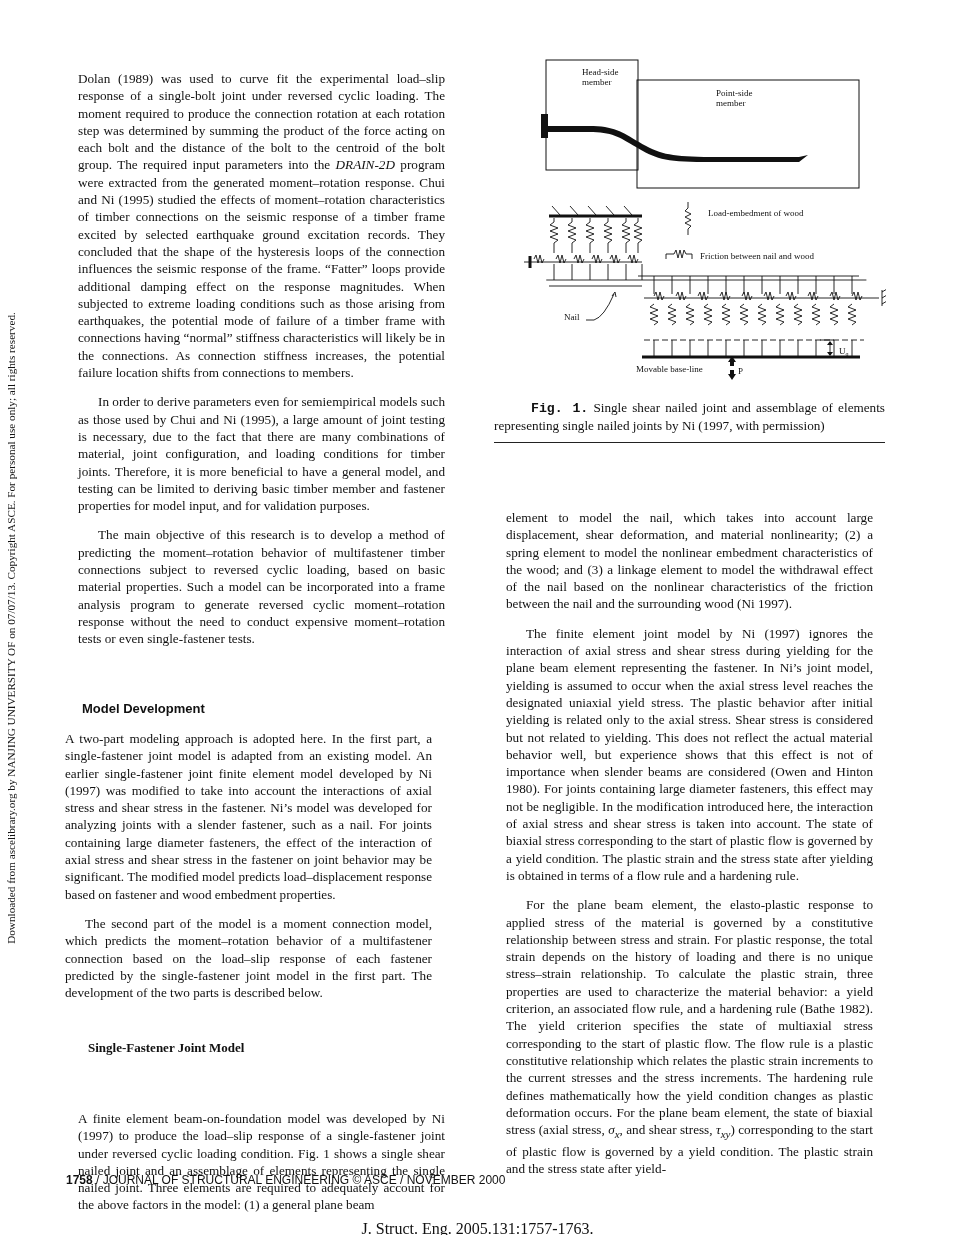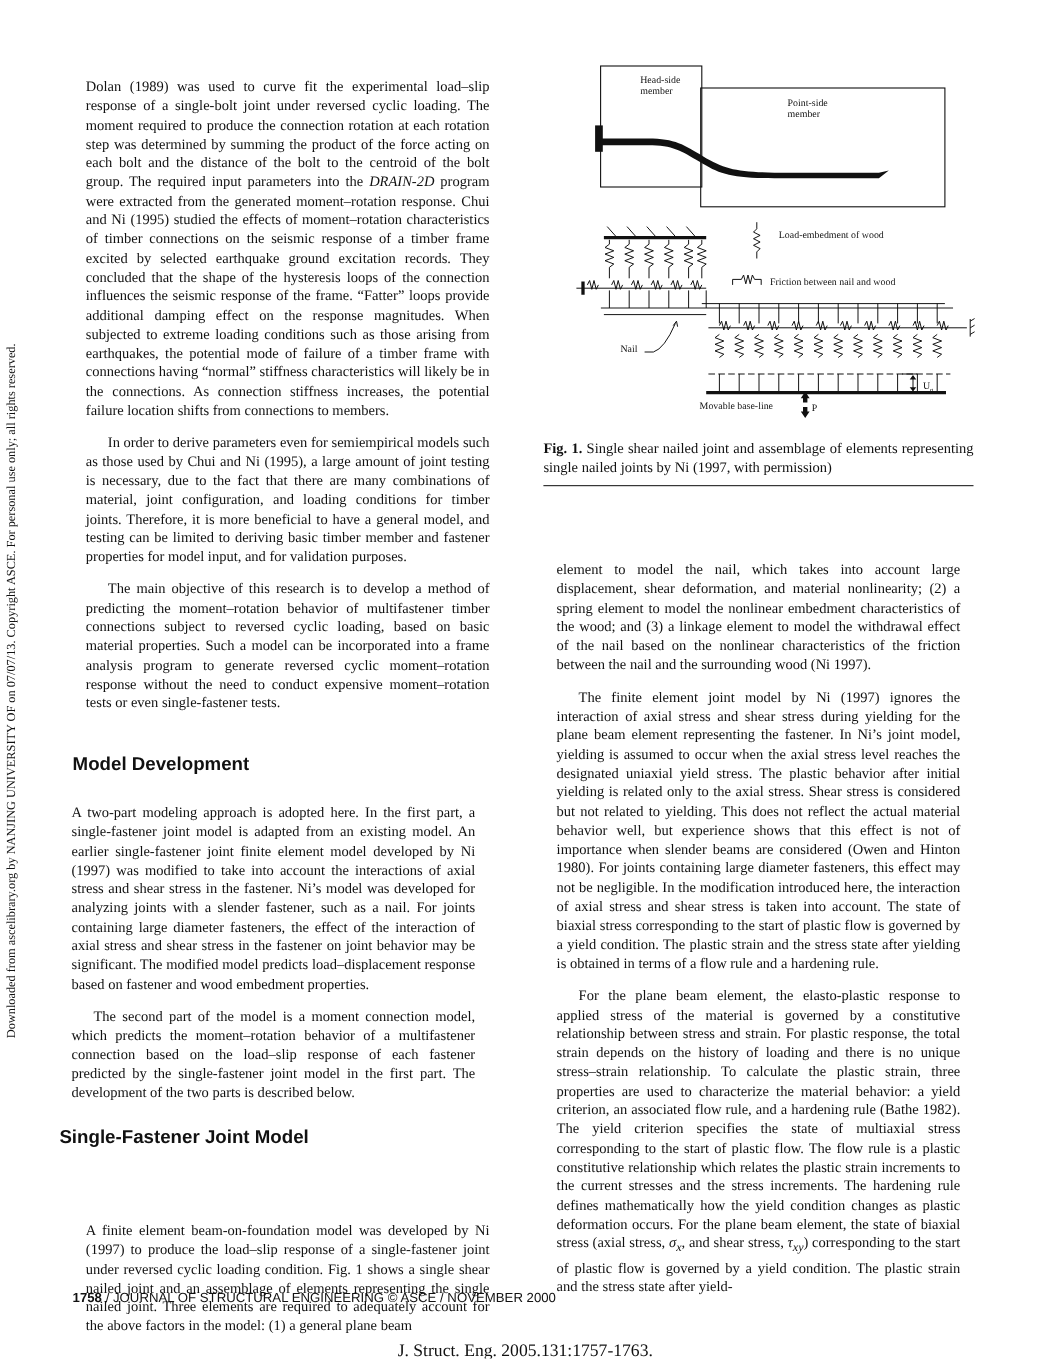--- a/index.html
+++ b/index.html
@@ -15,33 +15,33 @@
   }
 
   .col { position: absolute; font-family: "Liberation Serif", serif; font-size: 13.2px; line-height: 17.3px; text-align: justify; }
   .col-left { left: 66px; top: 58px; width: 391px; }
   .col-right { left: 494px; top: 497px; width: 391px; }
   .col p { margin: 12px; text-indent: 0; hyphens: none; }
   .col p.indent { text-indent: 20px; }
   .col p.noindent { text-indent: 0; }
   .col em { font-style: italic; }
 
-  .h2 { font-family: "Liberation Sans", sans-serif; font-weight: bold; font-size: 17px; margin: 0; text-align: left; }
+  .h2 { font-family: "Liberation Sans", sans-serif; font-weight: bold; font-size: 13px; margin: 16px; text-align: left; }
   .h-model { position: absolute; left: 66px; top: 685px; }
   .left-second { position: absolute; left: 53px; top: 718px; width: 391px; }
-  .h-single { position: absolute; left: 54px; top: 1024px; }
+  .h-single { position: absolute; left: 72px; top: 1024px; font-family: Liberation Serif, serif; }
   .left-third { position: absolute; left: 66px; top: 1098px; width: 391px; }
 
   .figure { position: absolute; left: 494px; top: 52px; width: 392px; height: 360px; }
   .fig-caption {
     position: absolute; left: 494px; top: 399px; width: 391px;
     font-family: "Liberation Serif", serif; font-size: 13.2px; line-height: 17.3px; text-align: justify;
     padding-bottom: 7px; border-bottom: 1px solid #222;
   }
-  .fig-caption .fig-label { font-family: Liberation Serif, serif; font-weight: bold; }
+  .fig-caption .fig-label { font-family: Liberation Mono, monospace; font-weight: bold; margin-left: 37px; }
 
   .footer { position: absolute; left: 66px; top: 1173px; font-family: "Liberation Sans", sans-serif; font-size: 12px; }
   .footer b { font-weight: bold; }
   .citation { position: absolute; left: 0; width: 955px; top: 1220px; text-align: center; font-family: "Liberation Serif", serif; font-size: 16px; }
 </style>
 </head>
 <body>
 
 <div class="side-note">
   <span>Downloaded from ascelibrary.org by NANJING UNIVERSITY OF on 07/07/13. Copyright ASCE. For personal use only; all rights reserved.</span>

